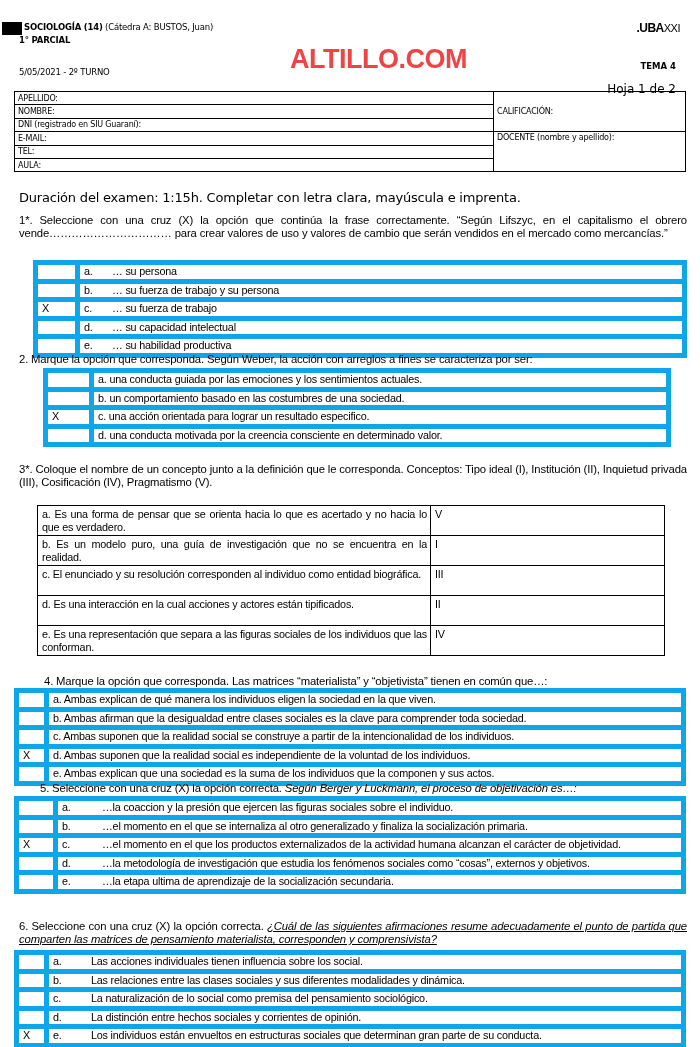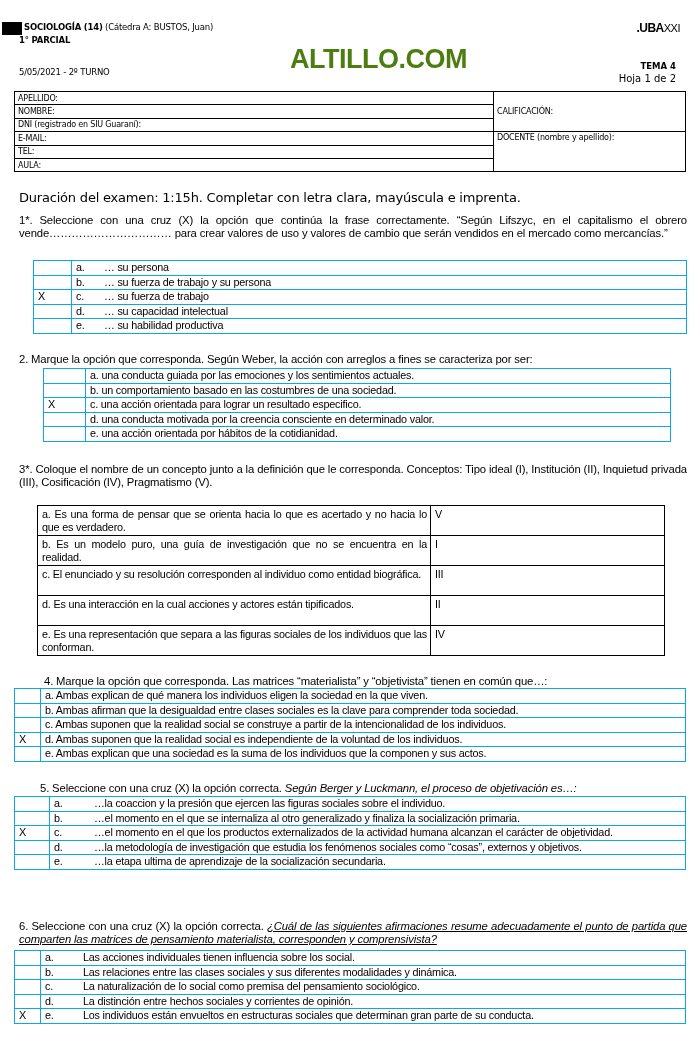--- a/index.html
+++ b/index.html
@@ -7,40 +7,40 @@
   .abs { position:absolute; }
   .tahoma { font-family:"DejaVu Sans", sans-serif; }
   .arial { font-family:"Liberation Sans", sans-serif; }
 
   
   .blackbar { left:2px; top:22px; width:20px; height:13px; background:#000; }
   .course { left:24px; top:22px; font-size:8.5px; letter-spacing:-0.2px; }
   .course b { font-weight:bold; }
   .parcial { left:19px; top:35px; font-size:8.5px; font-weight:bold; letter-spacing:-0.2px; }
   .date { left:19px; top:67px; font-size:8.5px; letter-spacing:-0.2px; }
-  .altillo { left:290px; top:44px; font-size:27px; font-weight:bold; letter-spacing:-0.5px; color:#4d7c0f; }
+  .altillo { left:290px; top:44px; font-size:27px; font-weight:bold; letter-spacing:-0.5px; color:#ef4444; }
   .uba { right:20px; top:21px; font-size:12px; }
   .uba b { font-weight:bold; letter-spacing:-0.5px; }
   .uba span.xxi { font-weight:normal; font-size:11px; letter-spacing:-0.5px; }
   .tema { right:24px; top:61px; font-size:8.5px; font-weight:bold; }
-  .hoja { right:24px; top:73px; font-size:10px; }
+  .hoja { right:24px; top:82px; font-size:12px; }
 
   
   table { border-collapse:collapse; }
   .idtable { left:14px; top:91px; width:672px; font-size:8px; letter-spacing:-0.2px; }
   .idtable td { border:1px solid #000; padding:0 3px; height:12.4px; line-height:11px; vertical-align:middle; }
   .idtable td.right { width:185px; vertical-align:middle; }
   .duration { left:19px; top:190px; font-size:13px; letter-spacing:-0.2px; }
 
   
   .q { font-size:11.3px; line-height:13px; text-align:justify; letter-spacing:-0.15px; }
   .q i { font-style:italic; }
 
   
-  .opt td { border:1px solid #0ea5e9; font-size:10.8px; line-height:13.5px; height:13.5px; padding:0 4px; letter-spacing:-0.2px; vertical-align:top; }
+  .opt td { border:5px solid #0ea5e9; font-size:10.8px; line-height:13.5px; height:13.5px; padding:0 4px; letter-spacing:-0.2px; vertical-align:top; }
   .lt { display:inline-block; width:28px; }
 
   
   .match td { border:1px solid #000; font-size:10.8px; line-height:12.5px; padding:2px 3px 2px 4px; vertical-align:top; letter-spacing:-0.2px; height:25px; }
   .match td.def { text-align:justify; width:385px; }
 </style>
 </head>
 <body>
 
 <div class="abs blackbar"></div>
@@ -117,24 +117,20 @@
         <td>b. un comportamiento basado en las costumbres de una sociedad.</td>
       </tr>
   <tr>
         <td>X</td>
         <td>c. una acción orientada para lograr un resultado especifico.</td>
       </tr>
   <tr>
         <td></td>
         <td>d. una conducta motivada por la creencia consciente en determinado valor.</td>
       </tr>
-  <tr>
-        <td></td>
-        <td>e. una acción orientada por hábitos de la cotidianidad.</td>
-      </tr>
 </tbody>
   </table>
 
 <div class="abs q arial" style="left:19px; top:463px; width:668px;">3*. Coloque el nombre de un concepto junto a la definición que le corresponda. Conceptos: Tipo ideal (I), Institución (II), Inquietud privada (III), Cosificación (IV), Pragmatismo (V).</div>
 <table class="abs match arial" style="left:37px; top:505px; width:628px;">
   <tbody>
       <tr>
         <td class="def">a. Es una forma de pensar que se orienta hacia lo que es acertado y no hacia lo que es verdadero.</td>
         <td>V</td>
       </tr>

